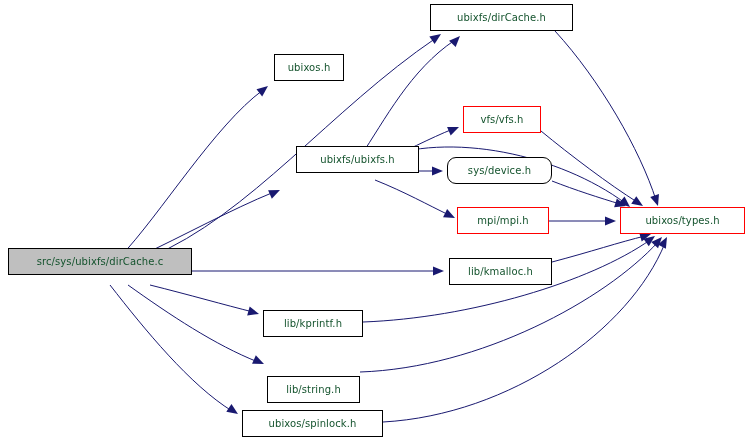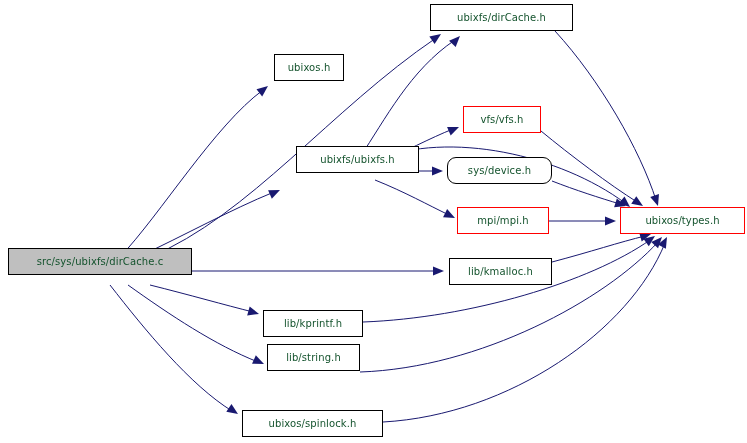--- a/index.html
+++ b/index.html
@@ -127,21 +127,21 @@
       </div>
       <div class="graph-node red" style="left: 620px; top: 207px; width: 125px; height: 27px;">
         <span class="node-label">ubixos/types.h</span>
       </div>
       <div class="graph-node" style="left: 449px; top: 258px; width: 103px; height: 27px;">
         <span class="node-label">lib/kmalloc.h</span>
       </div>
       <div class="graph-node" style="left: 263px; top: 310px; width: 100px; height: 27px;">
         <span class="node-label">lib/kprintf.h</span>
       </div>
-      <div class="graph-node" style="left: 267px; top: 344px; width: 93px; height: 27px;">
+      <div class="graph-node" style="left: 267px; top: 376px; width: 93px; height: 27px;">
         <span class="node-label">lib/string.h</span>
       </div>
       <div class="graph-node" style="left: 242px; top: 410px; width: 141px; height: 27px;">
         <span class="node-label">ubixos/spinlock.h</span>
       </div>
     </div>
 
 </div>
 
 </body></html>

